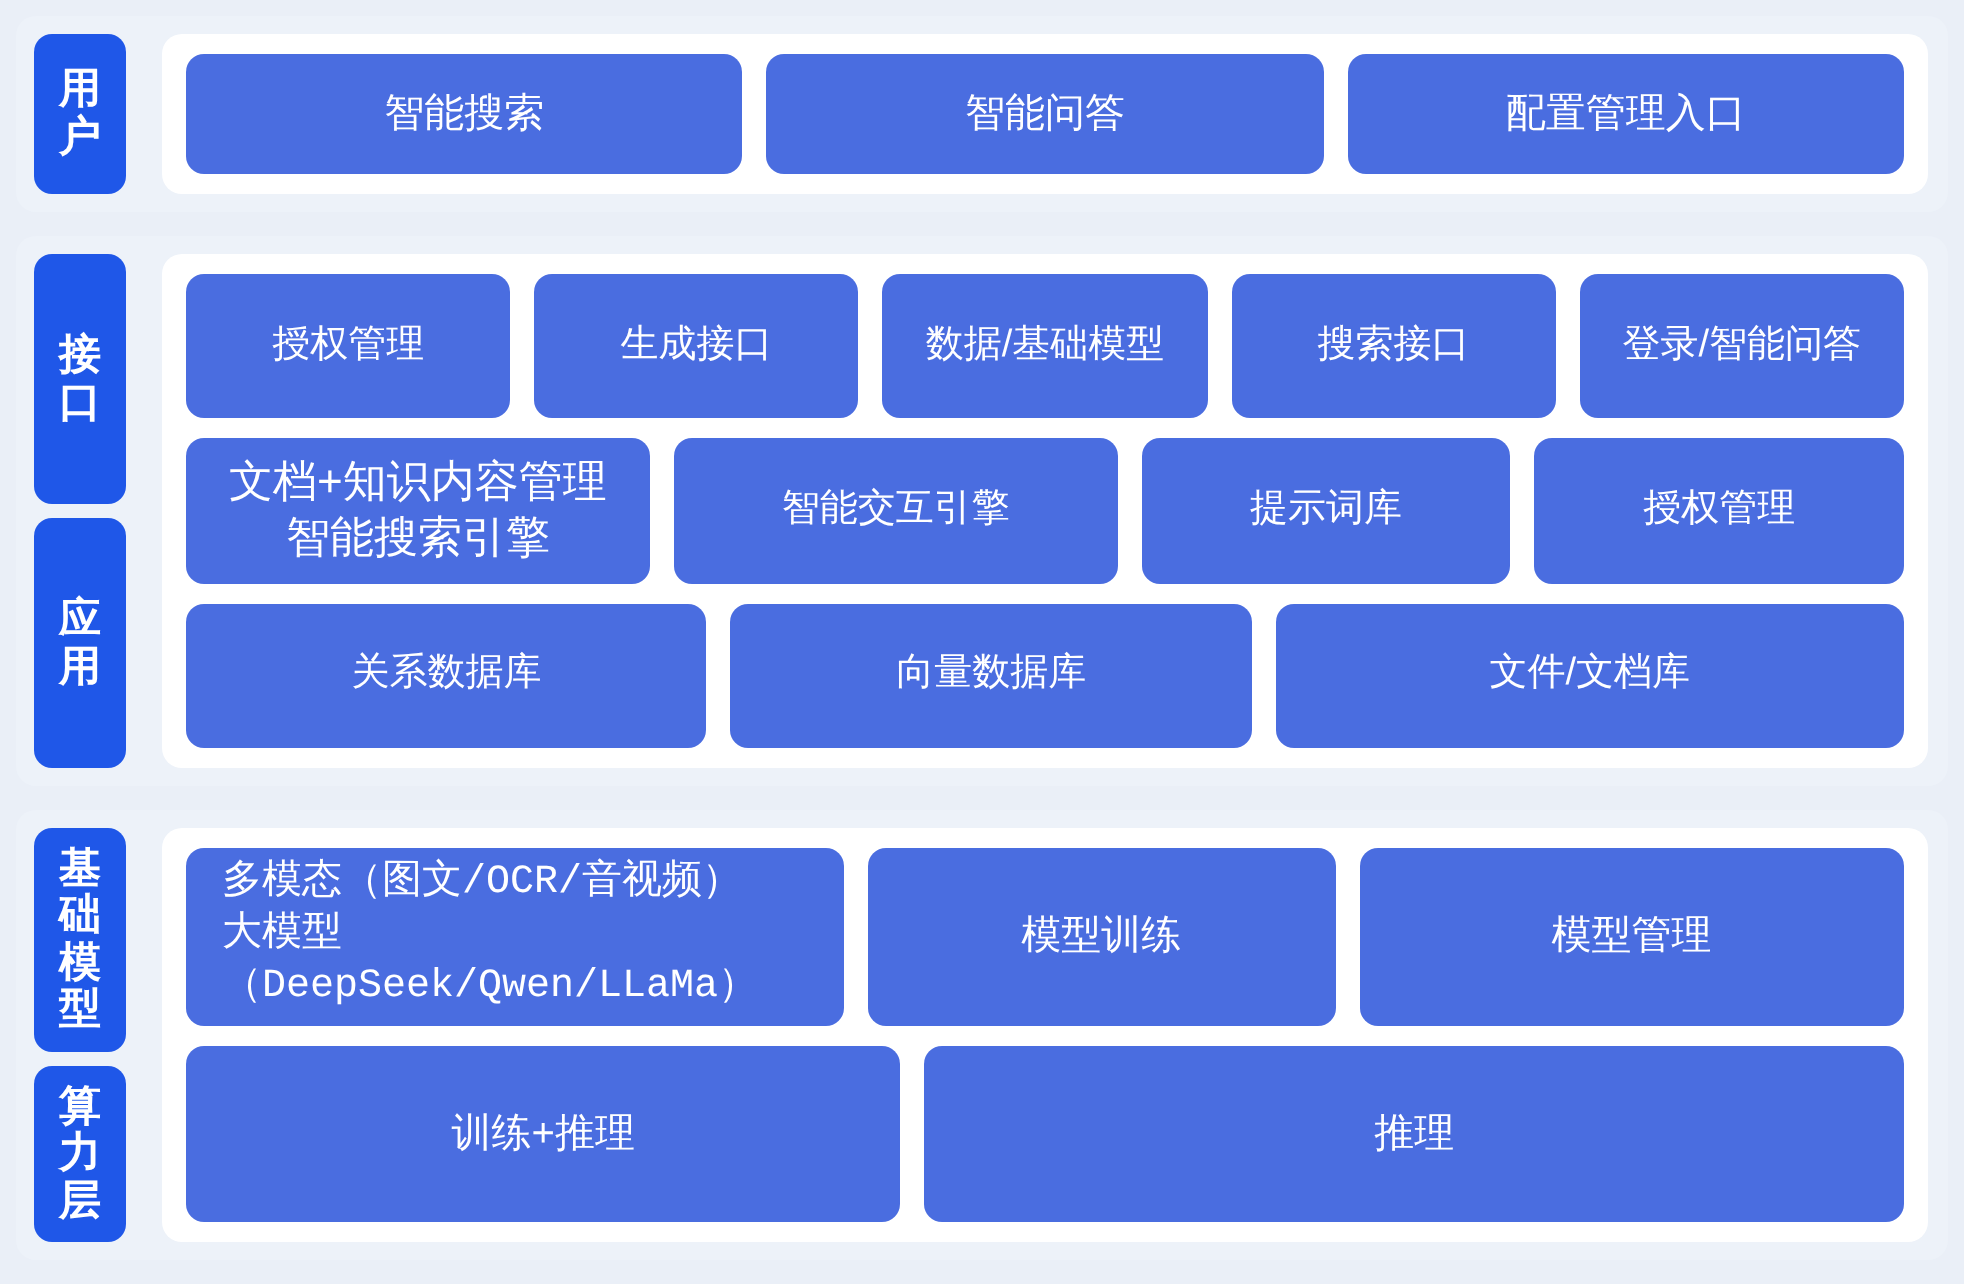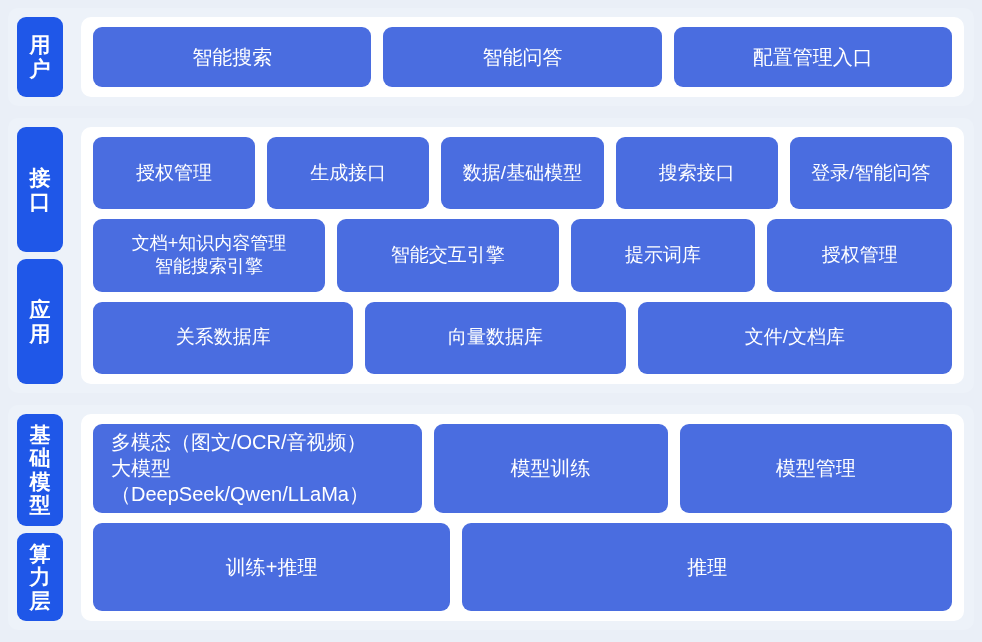--- a/index.html
+++ b/index.html
@@ -99,26 +99,27 @@
     align-items: center;
     justify-content: center;
     text-align: center;
     font-size: 19px;
     line-height: 1.3;
     padding: 4px 8px;
     box-sizing: border-box;
     white-space: pre-line;
     flex: 1 1 0;
   }
-  .box.two-line { font-size: 18px; }
+  .box.two-line { font-size: 22px; }
   .box.left-text {
     justify-content: flex-start;
     text-align: left;
     padding-left: 18px;
     font-size: 17.5px;
+    font-family: Liberation Mono, monospace;
   }
   .band-user .box { font-size: 20px; }
   .band-base .box { font-size: 20px; }
 </style>
 </head>
 <body>
 
 <div class="diagram">
 
   <div class="band band-user">

